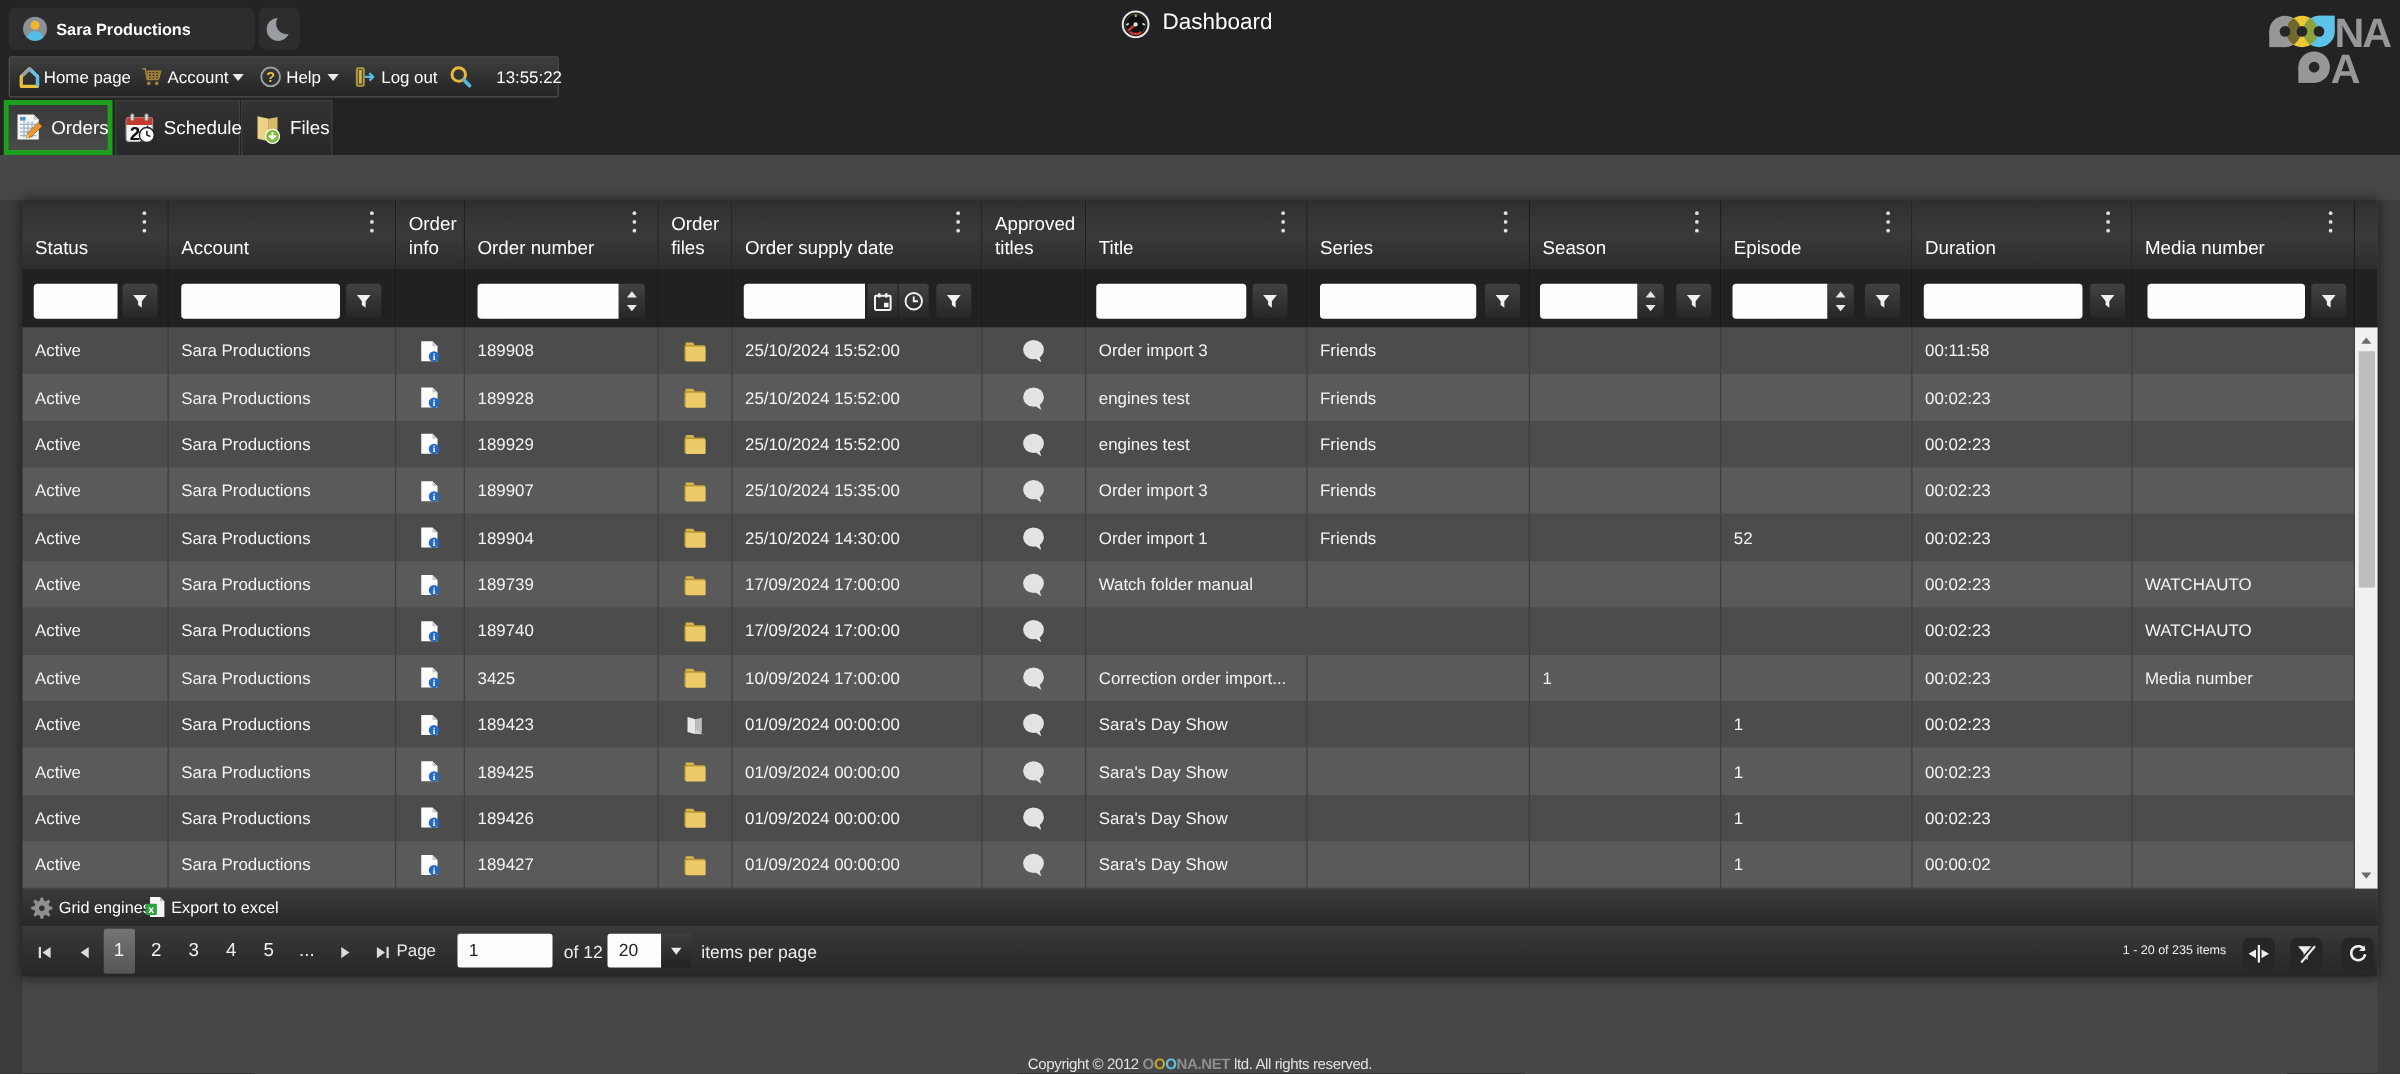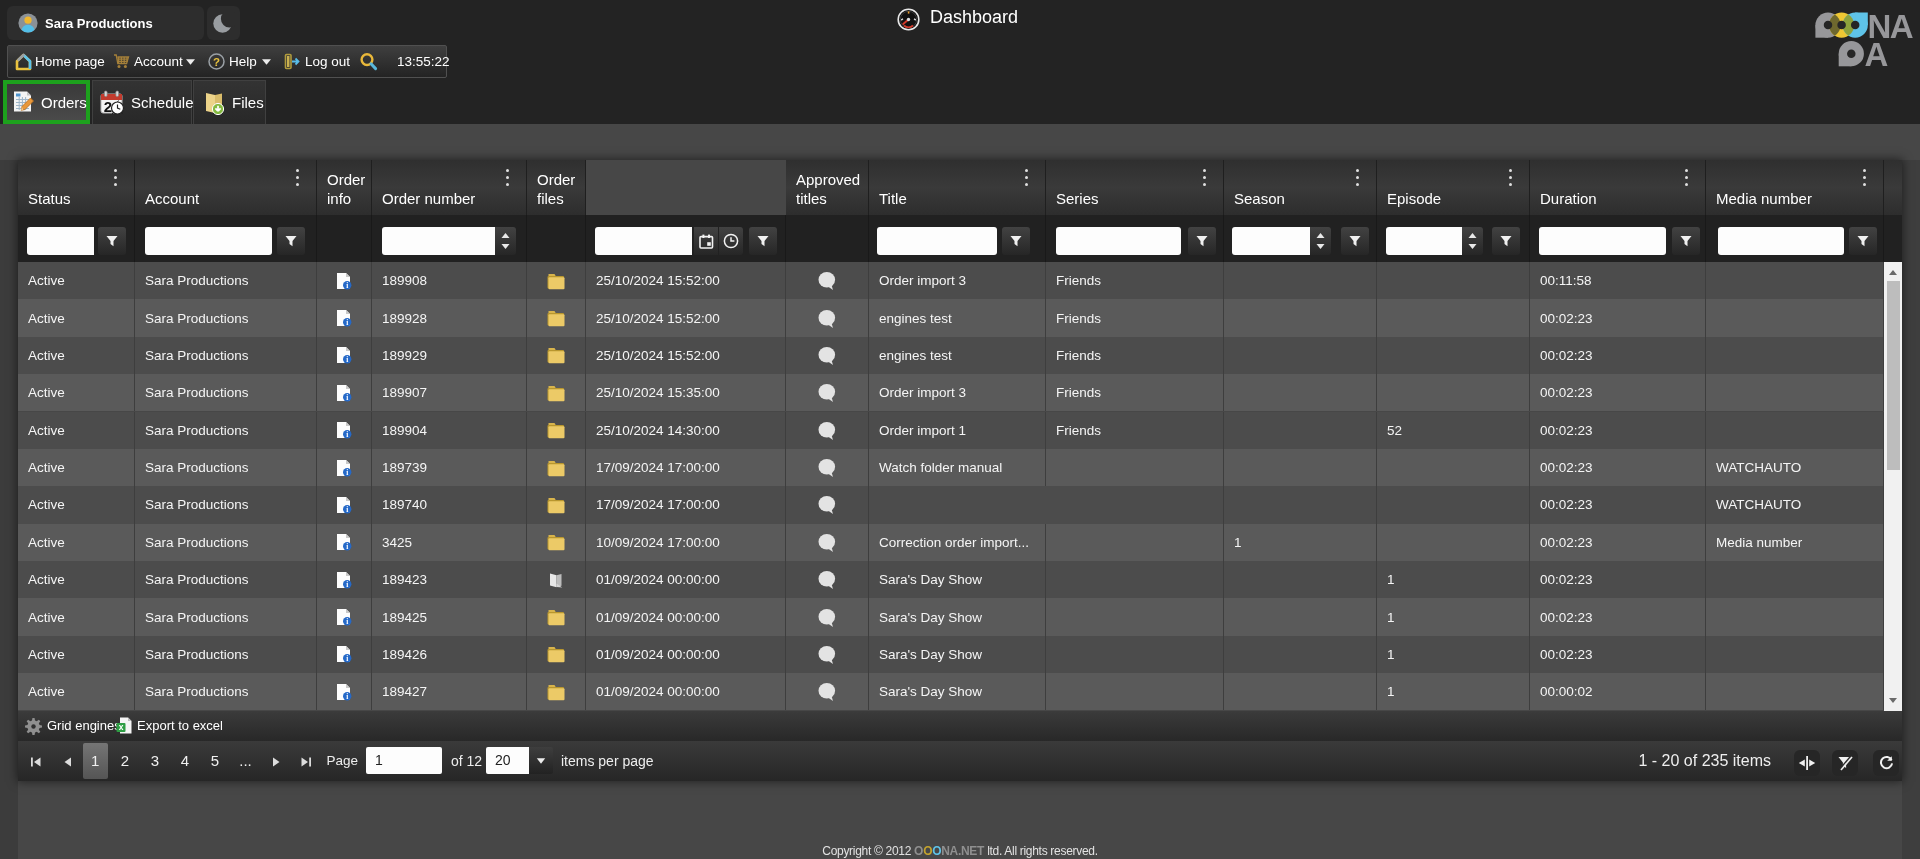--- a/index.html
+++ b/index.html
@@ -222,20 +222,28 @@
       <div class="dots" style="left:134px">
         <i></i>
         <i></i>
         <i></i>
       </div>
     </div>
     <div class="hcell" style="left:509px;width:59px">
       <div class="hlab">Order
 files</div>
     </div>
+    <div class="hcell" style="left:568px;width:200px">
+      <div class="hlab">Order supply date</div>
+      <div class="dots" style="left:179px">
+        <i></i>
+        <i></i>
+        <i></i>
+      </div>
+    </div>
     <div class="hcell" style="left:768px;width:83px">
       <div class="hlab">Approved
 titles</div>
     </div>
     <div class="hcell" style="left:1028px;width:178px">
       <div class="hlab">Series</div>
       <div class="dots" style="left:157px">
         <i></i>
         <i></i>
         <i></i>
@@ -813,31 +821,31 @@
       <div class="pgnum" style="left:154px;width:26px">4</div>
       <div class="pgnum" style="left:184px;width:26px">5</div>
       <div class="pgnum" style="left:214px;width:27px">...</div>
       <div class="abs" style="left:252px;top:14px"><svg width="12" height="12" viewBox="0 0 12 12" style="">
           <path d="M3 1.5 v9 l6.5 -4.5 z" fill="#dcdcdc"></path>
         </svg></div>
       <div class="abs" style="left:282px;top:14px"><svg width="12" height="12" viewBox="0 0 12 12" style="">
           <path d="M1.5 1.5 v9 l6.5 -4.5 z" fill="#dcdcdc"></path>
           <rect x="9.2" y="1.5" width="1.8" height="9" fill="#dcdcdc"></rect>
         </svg></div>
-      <div class="abs" style="left:290px;top:0;width:50px;height:40px;line-height:40px;text-align:right;font-size:13.5px">Page</div>
+      <div class="abs" style="left:290px;top:0;width:50px;height:40px;line-height:40px;text-align:center;font-size:13.5px">Page</div>
       <div class="abs" style="left:348px;top:6px;width:76px;height:27px;background:#fdfdfd;border-radius:2px;color:#222;line-height:27px;padding-left:9px">1</div>
       <div class="abs" style="left:433px;top:0;height:40px;line-height:40px">of 12</div>
       <div class="abs" style="left:468px;top:6px;width:43px;height:27px;background:#fdfdfd;border-radius:2px 0 0 2px;color:#222;line-height:27px;padding-left:9px">20</div>
       <div class="abs" style="left:511px;top:6px;width:24px;height:27px;background:linear-gradient(#3e3e3e,#222);border-radius:0 2px 2px 0;display:flex;align-items:center;justify-content:center">
         <svg width="10" height="8" viewBox="0 0 10 8" style="">
           <path d="M0.8 1.2 h8.4 l-4.2 5.6 z" fill="#ececec"></path>
         </svg>
       </div>
       <div class="abs" style="left:543px;top:0;height:40px;line-height:40px">items per page</div>
-      <div class="abs" style="right:131px;top:0;height:24px;line-height:40px;font-size:16px">1 - 20 of 235 items</div>
+      <div class="abs" style="right:121px;top:0;height:24px;line-height:40px;font-size:10px">1 - 20 of 235 items</div>
     </div>
     <div class="btn3" style="left:1776px">
       <svg width="18" height="16" viewBox="0 0 18 16" style="">
         <rect x="8.2" y="1" width="1.8" height="14" fill="#f0f0f0"></rect>
         <path d="M6.8 4.5 v7 l-6 -3.5 z" fill="#f0f0f0"></path>
         <path d="M11.2 4.5 v7 l6 -3.5 z" fill="#f0f0f0"></path>
       </svg>
     </div>
     <div class="btn3" style="left:1814px">
       <svg width="16" height="16" viewBox="0 0 16 16" style="">

